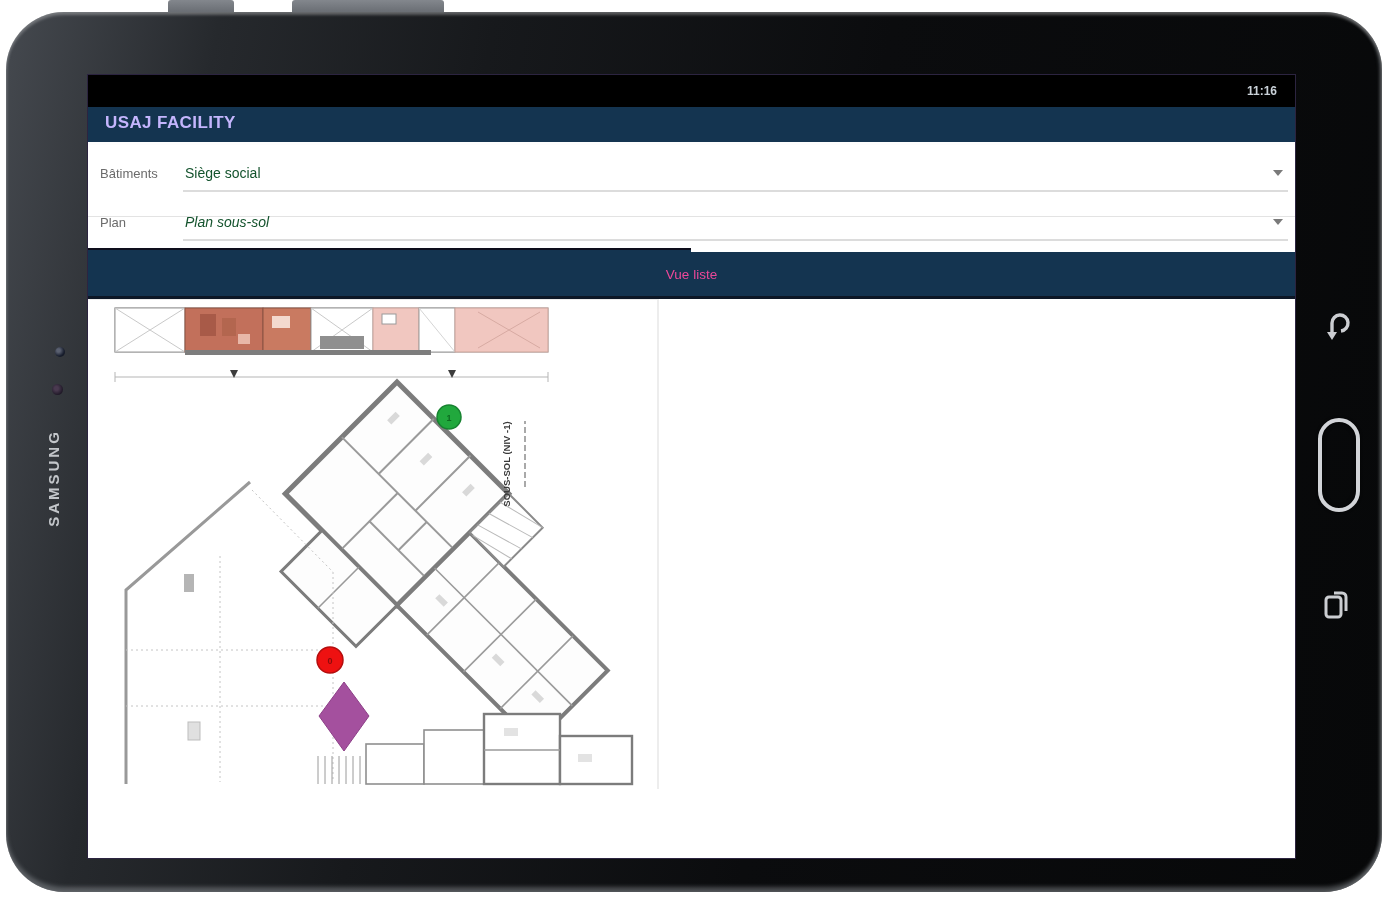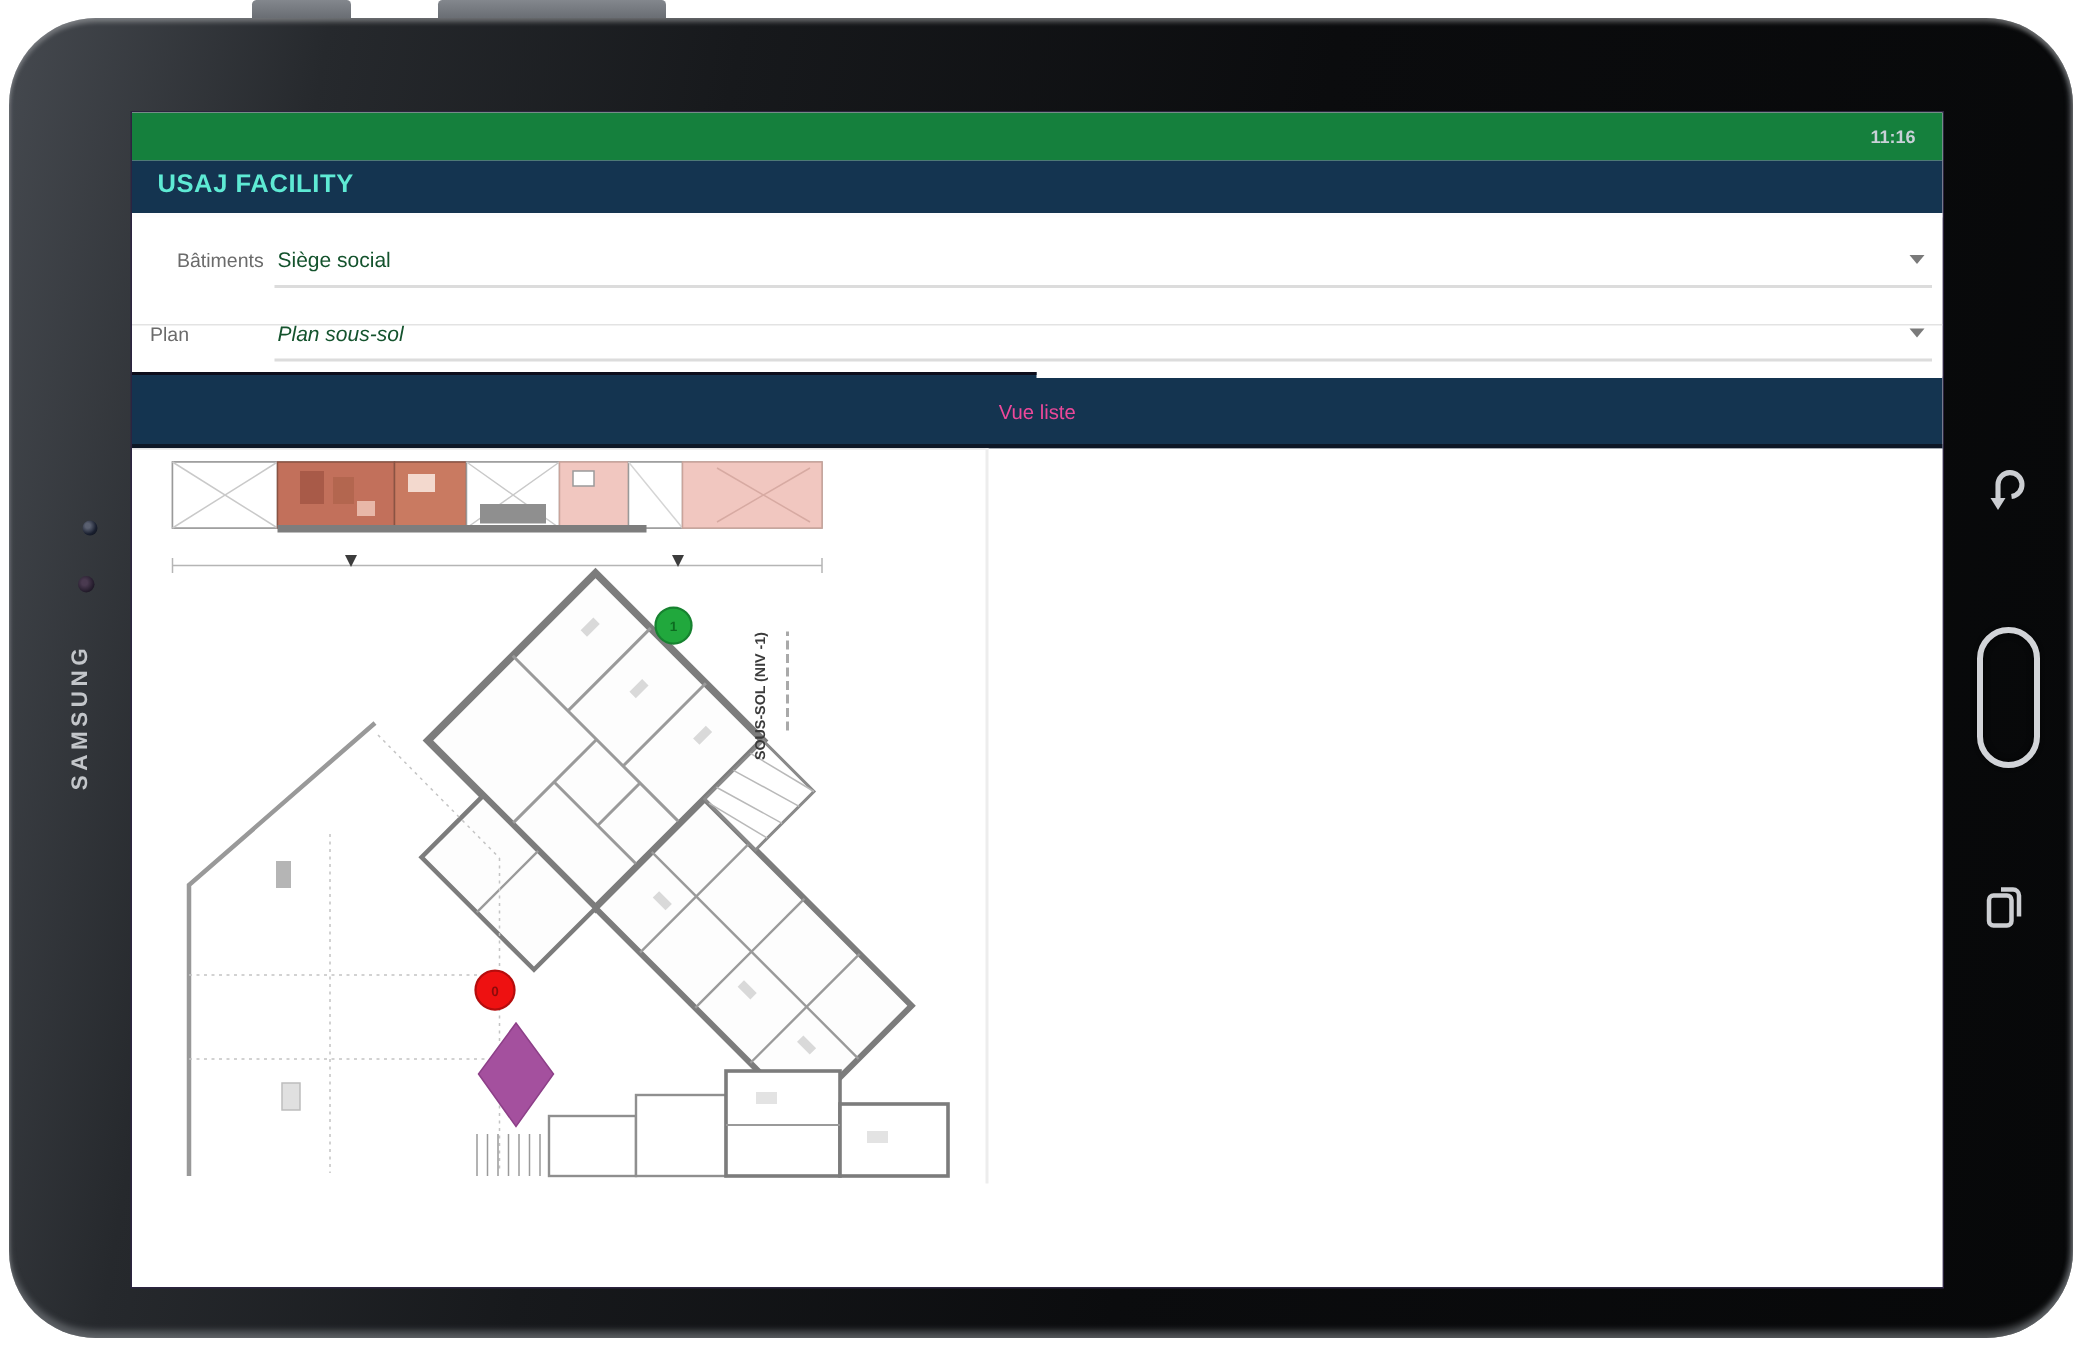--- a/index.html
+++ b/index.html
@@ -22,24 +22,24 @@
     background:radial-gradient(circle at 40% 40%, #4a3a50 20%, #241c2c 65%, #0c0a10 100%);}
   .nav-back{position:absolute;left:1316px;top:298px;z-index:3;}
   .home-button{position:absolute;left:1312px;top:406px;width:34px;height:86px;z-index:3;
     border:4px solid #d2d4d8;border-radius:22px;background:transparent;
     box-shadow:inset 0 0 4px rgba(0,0,0,.8), 0 0 3px rgba(0,0,0,.6);}
   .nav-recents{position:absolute;left:1316px;top:575px;z-index:3;}
 
   
   .screen{position:absolute;left:88px;top:75px;width:1207px;height:783px;background:#ffffff;z-index:4;
     box-shadow:0 0 0 1px #2c2440;overflow:hidden;}
-  .statusbar{position:absolute;left:0;top:0;width:100%;height:32px;background:#15803d;text-align:right;}
+  .statusbar{position:absolute;left:0;top:0;width:100%;height:32px;background:#000000;text-align:right;}
   .status-time{position:absolute;right:18px;top:9px;font-size:12px;font-weight:bold;color:#c9d1d8;}
   .appbar{position:absolute;left:0;top:32px;width:100%;height:35px;background:#143450;}
-  .app-title{position:absolute;left:17px;top:6px;font-size:17px;font-weight:bold;color:#5eead4;
+  .app-title{position:absolute;left:17px;top:6px;font-size:17px;font-weight:bold;color:#c4b5fd;
     letter-spacing:.4px;}
 
   .form-area{position:absolute;left:0;top:67px;width:100%;height:106px;background:#ffffff;
     border-top:3px solid #fdfdfd;}
   .form-topline{position:absolute;left:0;top:71px;width:100%;height:1px;background:#e3e3e3;}
   .field-label{position:absolute;font-size:13px;color:#6b6b6b;}
   .field-value{position:absolute;font-size:14px;color:#14532d;}
   .field-underline{position:absolute;height:2px;background:#dcdcdc;left:95px;width:1105px;}
   .caret{position:absolute;width:0;height:0;border-left:5px solid transparent;
     border-right:5px solid transparent;border-top:6px solid #7a7a7a;}
@@ -85,21 +85,21 @@
   <div class="screen" style="left:82px;top:63px;">
     <div class="statusbar">
       <span class="status-time">11:16</span>
     </div>
     <div class="appbar">
       <span class="app-title">USAJ FACILITY</span>
     </div>
 
     <div class="form-area">
       <div class="form-topline"></div>
-      <span class="field-label" style="left:12px;top:21px;margin-left:18px;">Bâtiments</span>
+      <span class="field-label" style="left:12px;top:21px;">Bâtiments</span>
       <span class="field-value" style="left:97px;top:20px;">Siège social</span>
       <span class="caret" style="left:1185px;top:25px;"></span>
       <div class="field-underline" style="top:45px;"></div>
 
       <span class="field-label" style="left:12px;top:70px;">Plan</span>
       <span class="field-value" style="left:97px;top:69px;font-style:italic;">Plan sous-sol</span>
       <span class="caret" style="left:1185px;top:74px;"></span>
       <div class="field-underline" style="top:94px;"></div>
     </div>
 

